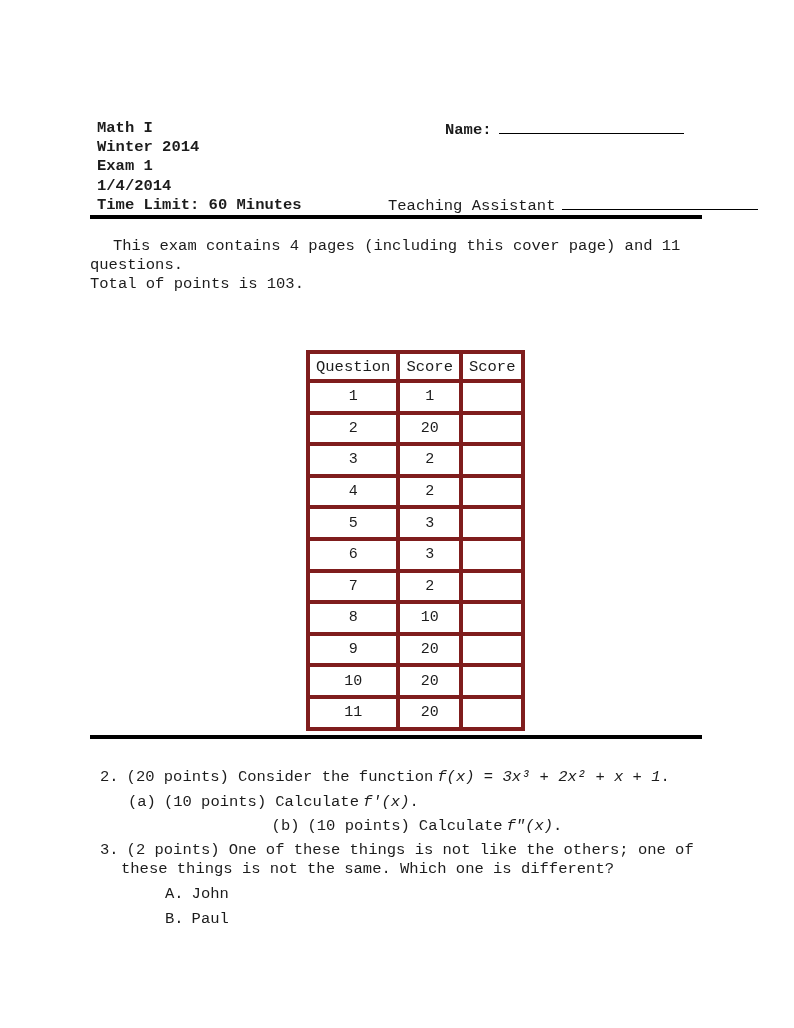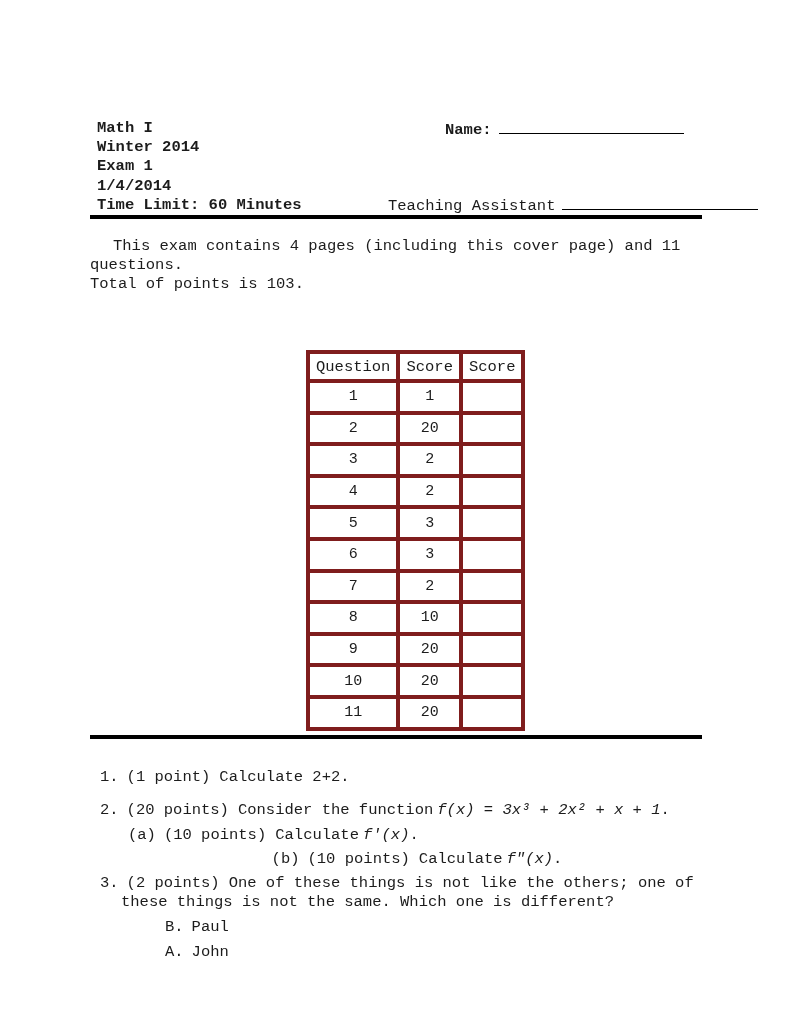--- a/index.html
+++ b/index.html
@@ -189,43 +189,40 @@
         <td>20</td>
         <td></td>
       </tr>
     </tbody>
   </table>
 
   <div class="rule rule-bottom"></div>
 
   <div class="questions">
 
-    <div class="qline q-gap-lg">
-      <span class="qnum">1.</span><span class="qpts">(1 point)</span><span>Calculate 2+2.</span>
-    </div>
 
     <div class="qline q-gap-sm">
       <span class="qnum">2.</span><span class="qpts">(20 points)</span><span class="qtext-pre">Consider the function</span><span class="math">f(x) = 3x³ + 2x² + x + 1</span><span>.</span>
     </div>
 
     <div class="subline">
       <span class="qlabel">(a)</span><span class="qpts">(10 points)</span><span class="qtext-pre">Calculate</span><span class="math">f′(x)</span><span>.</span>
     </div>
 
     <div class="subline q-gap-md">
       <span class="qlabel">(b)</span><span class="qpts">(10 points)</span><span class="qtext-pre">Calculate</span><span class="math">f″(x)</span><span>.</span>
     </div>
 
     <div class="qline q-gap-sm">
       <span class="qnum">3.</span><span class="qpts">(2 points)</span><span>One of these things is not like the others; one of these things is not the same. Which one is different?</span>
     </div>
 
     <div class="choice">
+      <span class="qlabel">A.</span><span>John</span>
+    </div>
+
+    <div class="choice">
       <span class="qlabel">B.</span><span>Paul</span>
     </div>
 
-    <div class="choice">
-      <span class="qlabel">A.</span><span>John</span>
-    </div>
-
   </div>
 
 </div>
 
 </body></html>

